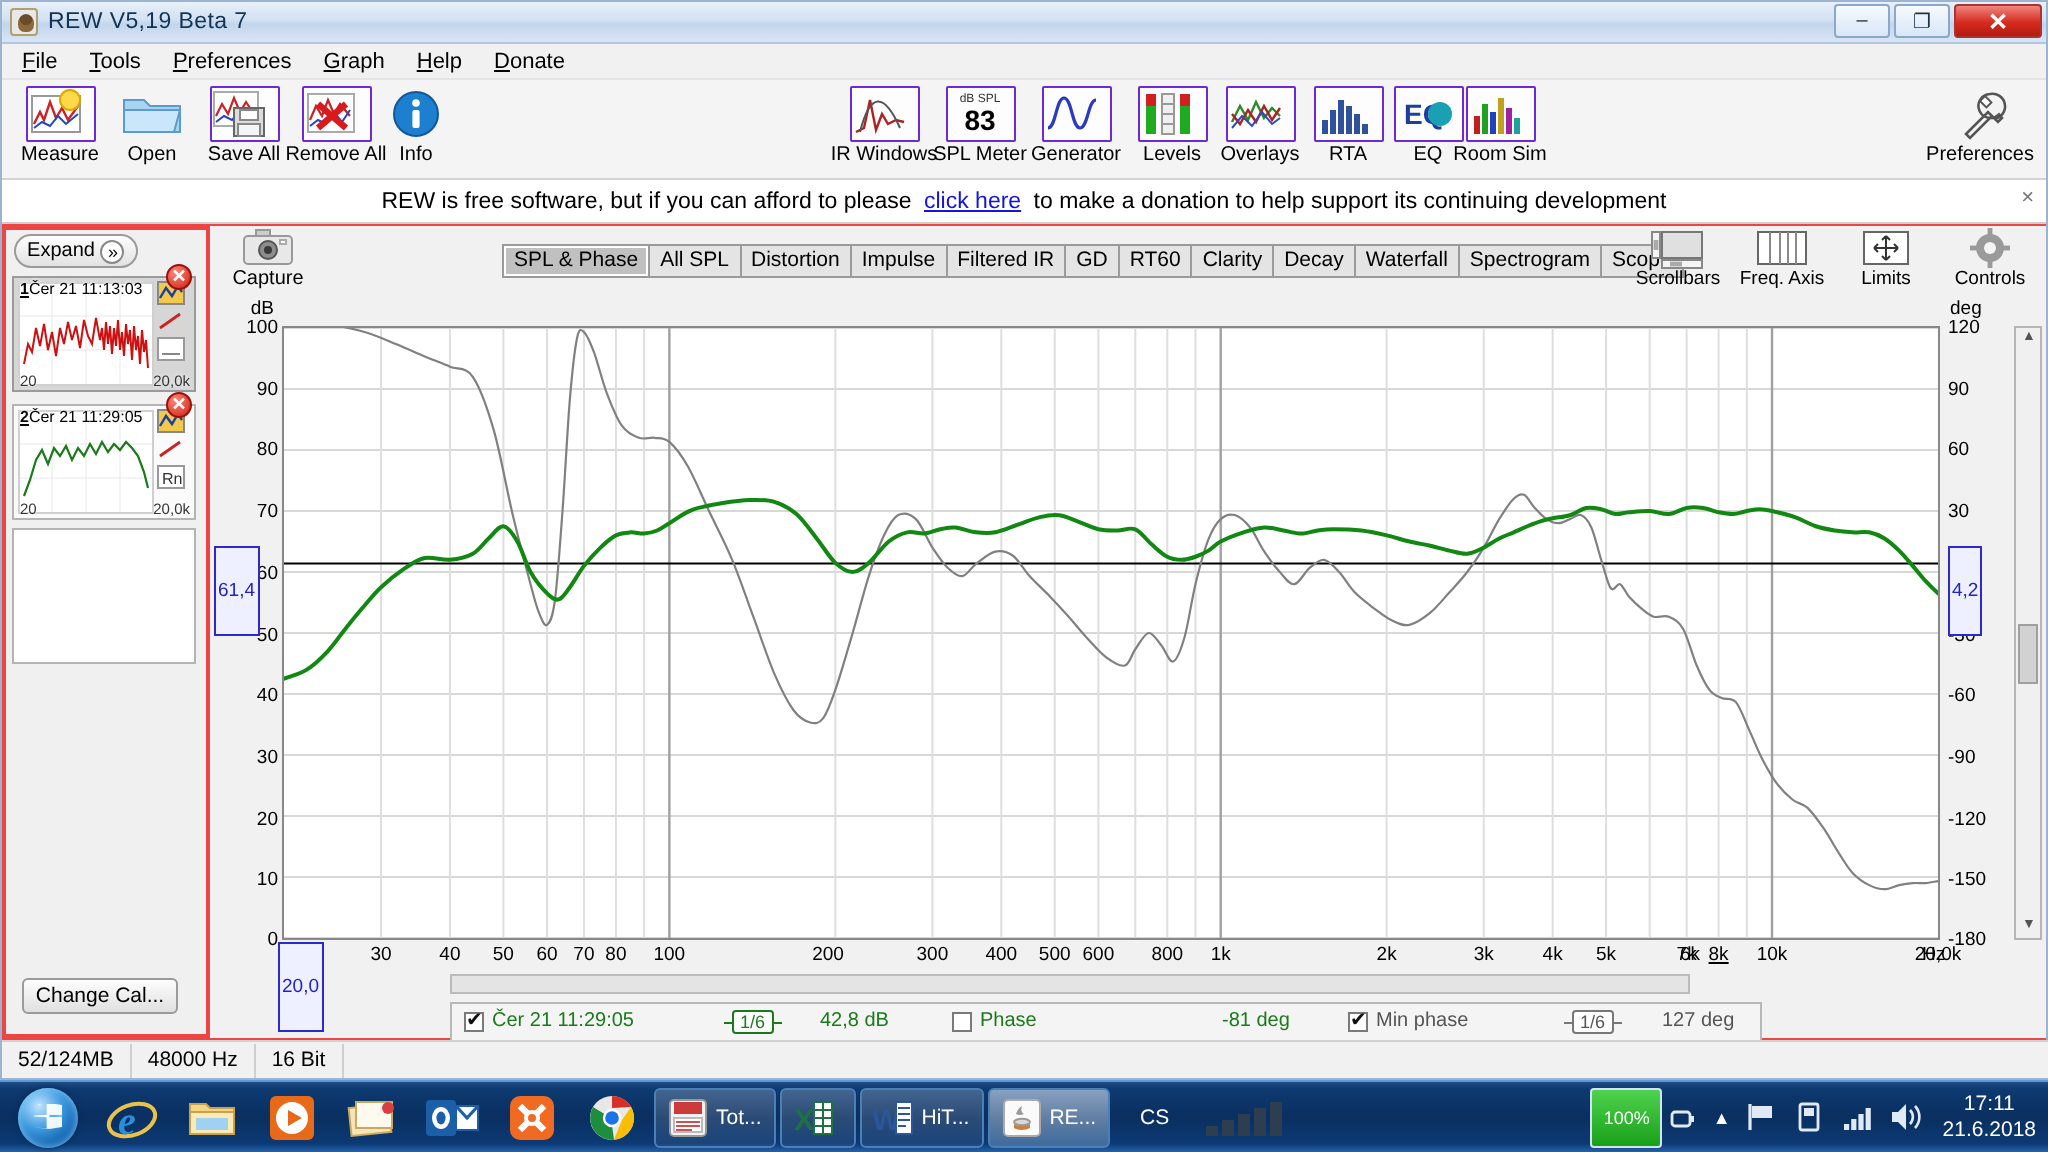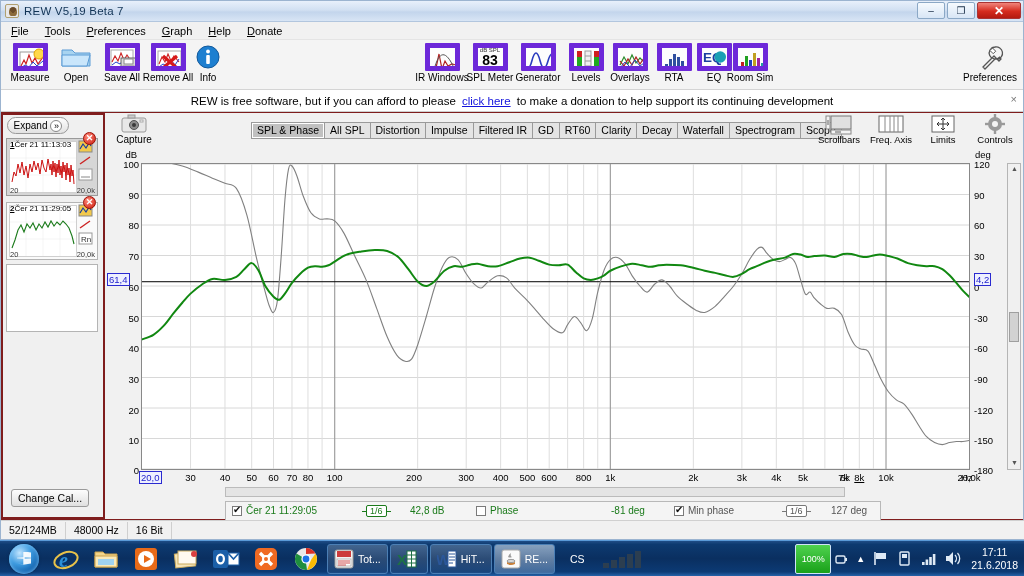--- a/index.html
+++ b/index.html
@@ -7,21 +7,21 @@
     margin: 0; padding: 0;
     width: 1024px; height: 576px;
     overflow: hidden;
     font-family: "Liberation Sans", sans-serif;
     font-size: 11px;
     background: #f0f0f0;
   }
   
   #app {
     position: absolute; left: 0; top: 0; width: 1024px; height: 540px;
-    background: #7f1d1d;
+    background: #ef4444;
     border: 1px solid #9cb4d0;
   }
   #titlebar {
     height: 21px;
     background: linear-gradient(to bottom,#e8f0fb 0%, #d2e0f2 45%, #c3d5ec 55%, #d8e5f5 100%);
     border-bottom: 1px solid #b2c6de;
     display: flex; align-items: center;
     position: relative;
   }
   #title-icon {
@@ -66,21 +66,21 @@
   }
   .tool {
     position: absolute; top: 2px;
     width: 58px; text-align: center; cursor: default;
   }
   .tool .ico {
     height: 30px; display: flex; align-items: center; justify-content: center;
   }
   .tool .lbl { font-size: 10px; color: #000; line-height: 11px; white-space: nowrap; }
   .icobox {
-    width: 35px; height: 28px; border: 5px solid #6d28d9; background: #fdfdfd;
+    width: 35px; height: 28px; border: 1px solid #6d28d9; background: #fdfdfd;
     border-radius: 1px; position: relative; overflow: hidden;
   }
   
   #banner {
     height: 22px; background: #ffffff; border-bottom: 1px solid #cfcfcf;
     display: flex; align-items: center; justify-content: center;
     position: relative;
   }
   #banner-text { font-size: 11.5px; color: #000; }
   #banner-link { color: #1414dd; text-decoration: underline; margin: 0 3px; }
@@ -179,21 +179,21 @@
   .ytick { position: absolute; right: 2px; transform: translateY(-50%); }
   .ytickR { position: absolute; left: 3px; transform: translateY(-50%); }
   .axis-unit { position: absolute; font-size: 9.5px; }
   #xaxis {
     position: absolute; left: 36px; top: 322px; width: 829px; height: 16px;
     font-size: 9.5px; color: #000;
   }
   .xtick { position: absolute; top: 1px; transform: translateX(-50%); white-space: nowrap; }
   .bluebox {
     position: absolute; border: 1px solid #2a2ad0; background: #eef0ff;
-    color: #2222cc; font-size: 9.5px; padding: 0 1px; line-height: 11px;
+    color: #2222cc; font-size: 9.5px; padding: 16px 1px; line-height: 11px;
   }
   #vscroll {
     position: absolute; right: 2px; top: 14px; width: 14px; height: 307px;
     background: #f0f0f0; border: 1px solid #b5b5b5;
   }
   #vscroll .thumbv {
     position: absolute; left: 1px; top: 148px; width: 10px; height: 30px;
     background: #d2d2d2; border: 1px solid #9f9f9f;
   }
   #vscroll .arr { position: absolute; left: 2px; width: 9px; height: 9px; font-size: 7px;

